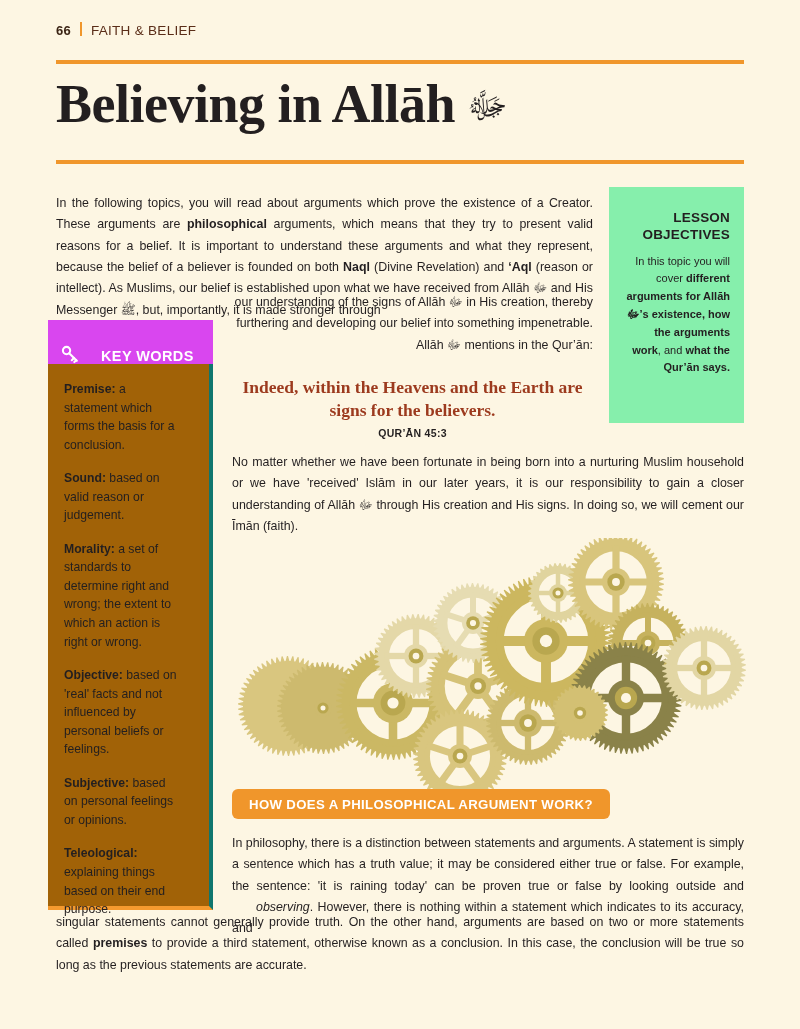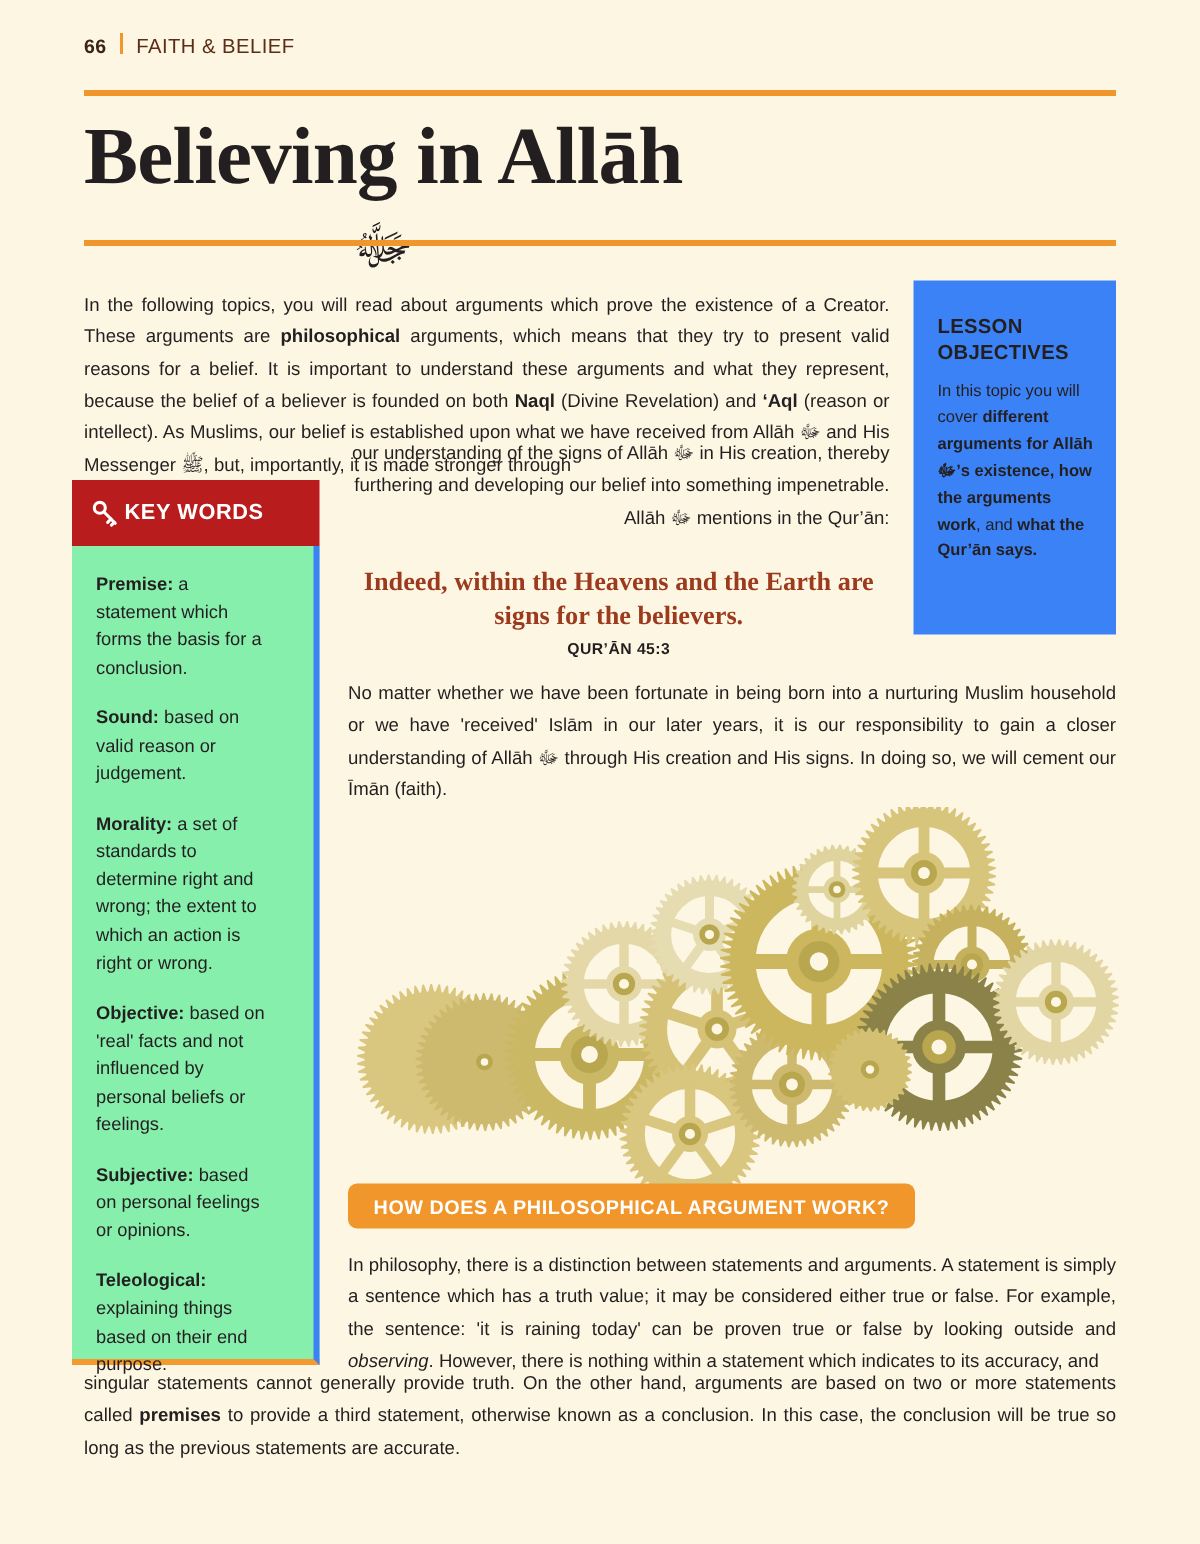--- a/index.html
+++ b/index.html
@@ -58,21 +58,20 @@
   }
 
   
   .title-wrap {
     position: absolute;
     left: 56px;
     top: 76px;
     display: flex;
     align-items: center;
     gap: 12px;
-    flex-direction: column;
   }
   .title-main {
     font-family: "Liberation Serif", serif;
     font-size: 54px;
     font-weight: bold;
     color: #231F20;
     line-height: 1.05;
     letter-spacing: -.5px;
   }
   .title-glyph {
@@ -119,23 +118,24 @@
     text-align: right;
   }
 
   
   .objectives {
     position: absolute;
     left: 609px;
     top: 187px;
     width: 135px;
     height: 236px;
-    background: #3b82f6;
+    background: #86efac;
     box-sizing: border-box;
     padding: 22px 14px 10px 16px;
+    text-align: right;
   }
   .objectives-title {
     font-size: 13.5px;
     font-weight: bold;
     color: #231F20;
     line-height: 1.28;
     letter-spacing: .2px;
     margin-bottom: 9px;
   }
   .objectives-body {
@@ -147,43 +147,43 @@
 
   
   .keywords {
     position: absolute;
     left: 48px;
     top: 320px;
     width: 165px;
     box-sizing: border-box;
   }
   .keywords-head {
-    background: #b91c1c;
+    background: #d946ef;
     height: 44px;
     display: flex;
-    align-items: center;
-    gap: 3px;
+    align-items: flex-end;
+    gap: 21px;
     padding-left: 13px;
     box-sizing: border-box;
   }
   .key-icon {
     width: 19px;
     height: 19px;
     flex: none;
     display: block;
   }
   .keywords-head-label {
     font-size: 14.5px;
     font-weight: bold;
     color: #FFFFFF;
     letter-spacing: .4px;
   }
   .keywords-body {
-    background: #86efac;
-    border-right: 4px solid #3b82f6;
+    background: #a16207;
+    border-right: 4px solid #0f766e;
     border-bottom: 4px solid #F59A2E;
     padding: 16px 27px 16px 16px;
     box-sizing: border-box;
     height: 546px;
   }
   .kw-item {
     font-size: 12.2px;
     line-height: 1.52;
     color: #231F20;
     margin-bottom: 15px;
@@ -271,21 +271,21 @@
     position: absolute;
     left: 56px;
     top: 912px;
     width: 688px;
     font-size: 12.4px;
     line-height: 1.72;
     color: #231F20;
     text-align: justify;
   }
   .para-third-tail b { font-weight: bold; }
-  i, .ital { font-style: italic; }
+  i, .ital { font-style: italic; margin-left: 24px; }
 </style>
 </head>
 <body>
 
 <div class="page">
 
   <div class="runhead">
     <span class="runhead-page">66</span>
     <span class="runhead-sep"></span>
     <span class="runhead-title">FAITH &amp; BELIEF</span>

